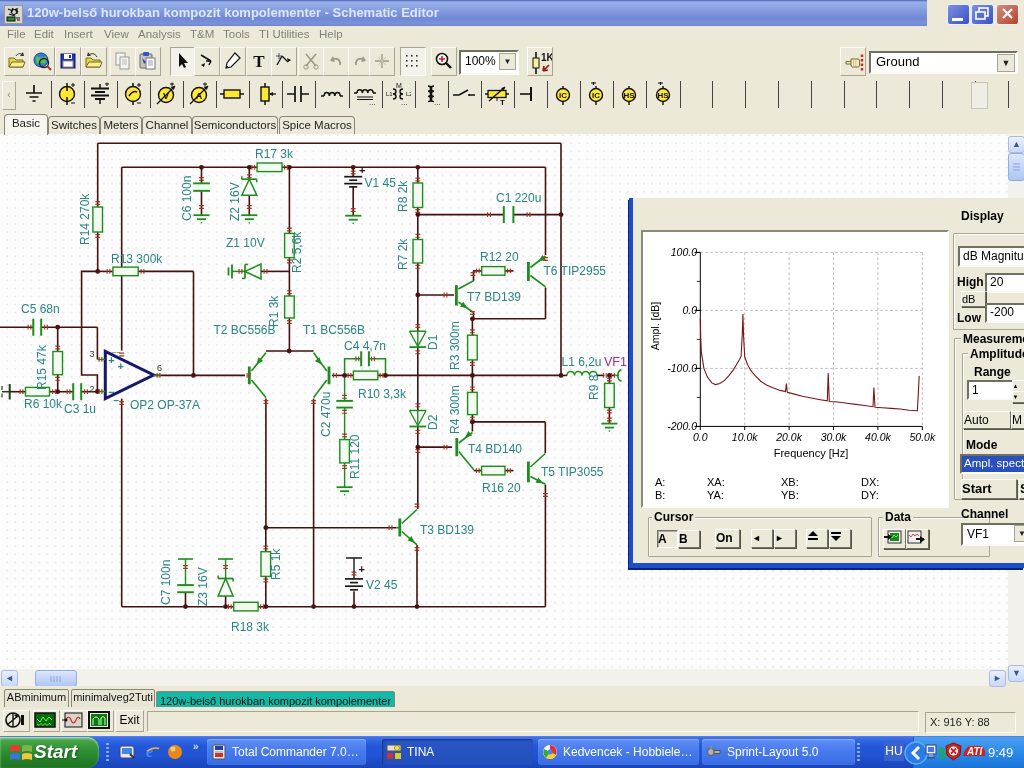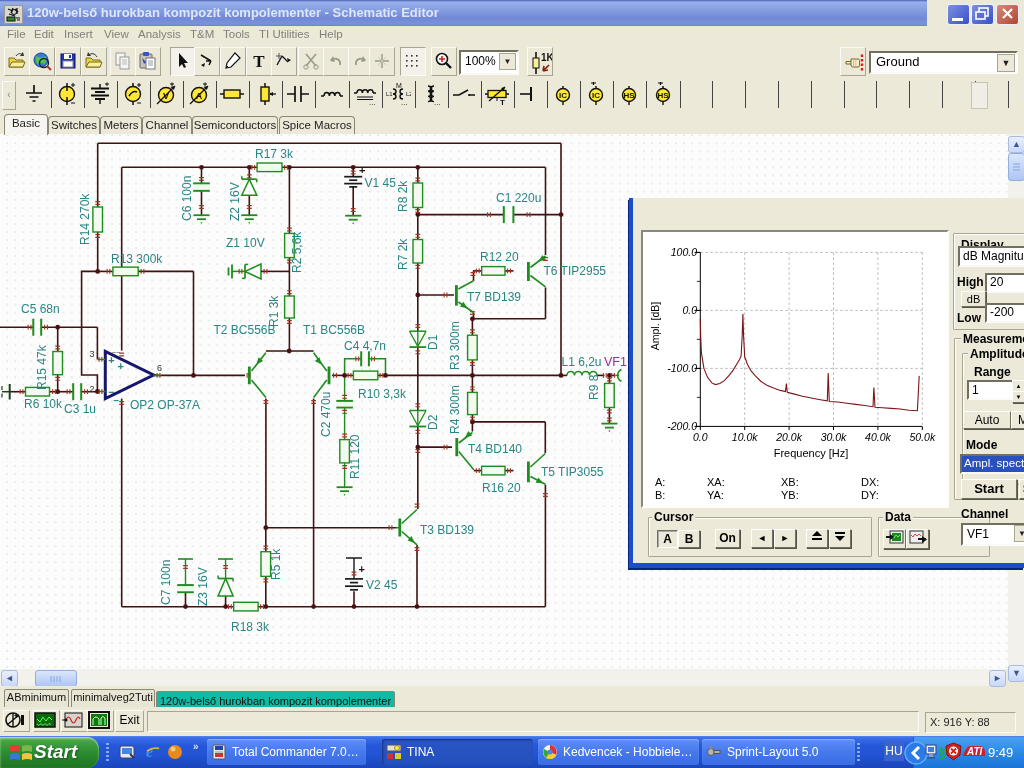--- a/index.html
+++ b/index.html
@@ -65,21 +65,21 @@
  background:linear-gradient(180deg,#4ca0f0 0%,#2a8ae8 50%,#1b73d8 100%);border-left:1px solid #1960b8;}
 #clock{position:absolute;left:74px;top:8px;color:#fff;font-size:13px;}
 
 #dialog{left:629px;top:198px;width:395px;height:370px;background:#ECE9D8;box-shadow:-1px 2px 0 #06267e;}
 #dtitle{position:absolute;left:0;top:0;width:100%;height:22px;
  background:linear-gradient(180deg,#3d8af2 0%,#1863e4 25%,#0f55d8 60%,#2a6fe8 100%);}
 #dtitle span{position:absolute;left:28px;top:3px;color:#fff;font-weight:bold;font-size:13px;}
 .gbox{position:absolute;border:1px solid #a8a690;border-radius:1px;box-shadow:inset 1px 1px 0 #fff;}
 .glabel{position:absolute;background:#ECE9D8;font-weight:bold;font-size:12px;color:#000;padding:0 2px;}
 .btn3d{position:absolute;background:#ECE9D8;border:1px solid;border-color:#fff #716f5f #716f5f #fff;
- box-shadow:1px 1px 0 #3c3a30;font-size:12px;color:#000;text-align:center;}
+ box-shadow:1px 1px 0 #3c3a30;font-size:12px;color:#000;text-align:left;}
 .white3d{position:absolute;background:#fff;border:2px solid;border-color:#716f5f #fbfaf6 #fbfaf6 #716f5f;font-size:12px;color:#000;}
 .blabel{position:absolute;font-weight:bold;font-size:12px;color:#000;}
 </style></head>
 <body>
 <div class="abs" id="titlebar">
  <div class="abs ticon"><svg width="17" height="17">
         <path d="M3,3 l5,2 M8,2 l-2,5 M10,3 l3,3 M12,2 v6 M4,8 l6,2" stroke="#111" stroke-width="1.3"></path>
         <circle cx="9" cy="6" r="2.5" fill="none" stroke="#111"></circle>
         <rect x="2" y="11" width="8" height="4" fill="#2a8a2a" stroke="#111"></rect>
         <path d="M11,12 h4 M12,14 h3" stroke="#111"></path>
@@ -948,21 +948,21 @@
         <path d="M0,7 h6" stroke="#111" stroke-width="2"></path>
         <path d="M4,4 l4,3 -4,3 z" fill="#111"></path>
       </svg></div>
     <div class="btn3d" style="left:277px;top:331px;width:21px;height:18px;border-color:#fff #716f5f #716f5f #fff;box-shadow:1px 1px 0 #55534a;font-size:9px;font-weight:normal;line-height:18px;"><svg width="18" height="14">
         <rect x="1" y="1" width="13" height="12" fill="#eee" stroke="#333"></rect>
         <path d="M2,5 l2,2 2,-3 2,2 2,-2 2,2" stroke="#c33" fill="none" stroke-width="0.9"></path>
         <path d="M9,9 h8" stroke="#111" stroke-width="2"></path>
         <path d="M13,6 l5,3.5 -5,3.5 z" fill="#111"></path>
       </svg></div>
     <div class="gbox" style="left:324px;top:35px;width:80px;height:95px"></div>
-    <div class="glabel" style="left:330px;top:40px">Display</div>
+    <div class="glabel" style="left:330px;top:11px">Display</div>
     <div class="white3d" style="left:329px;top:48px;width:70px;height:17px">
       <span style="position:absolute;left:3px;top:1px;white-space:nowrap">dB Magnitud</span>
     </div>
     <div class="blabel" style="left:328px;top:77px">High</div>
     <div class="white3d" style="left:356px;top:75px;width:48px;height:16px">
       <span style="position:absolute;left:3px;top:0px">20</span>
     </div>
     <div class="btn3d" style="left:332px;top:93px;width:23px;height:14px;border-color:#fff #716f5f #716f5f #fff;box-shadow:1px 1px 0 #55534a;font-size:11px;font-weight:normal;line-height:14px;">dB</div>
     <div class="blabel" style="left:328px;top:113px">Low</div>
     <div class="white3d" style="left:356px;top:105px;width:48px;height:16px">

